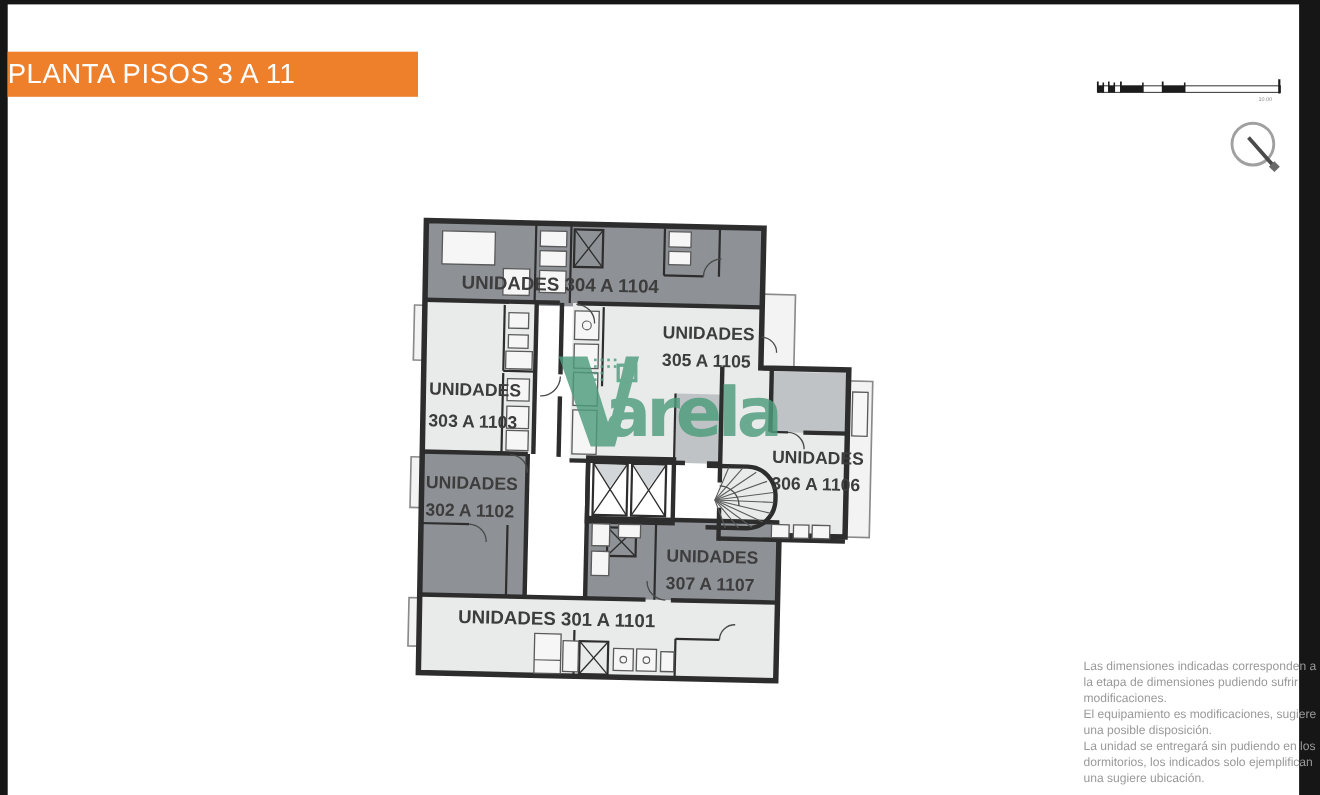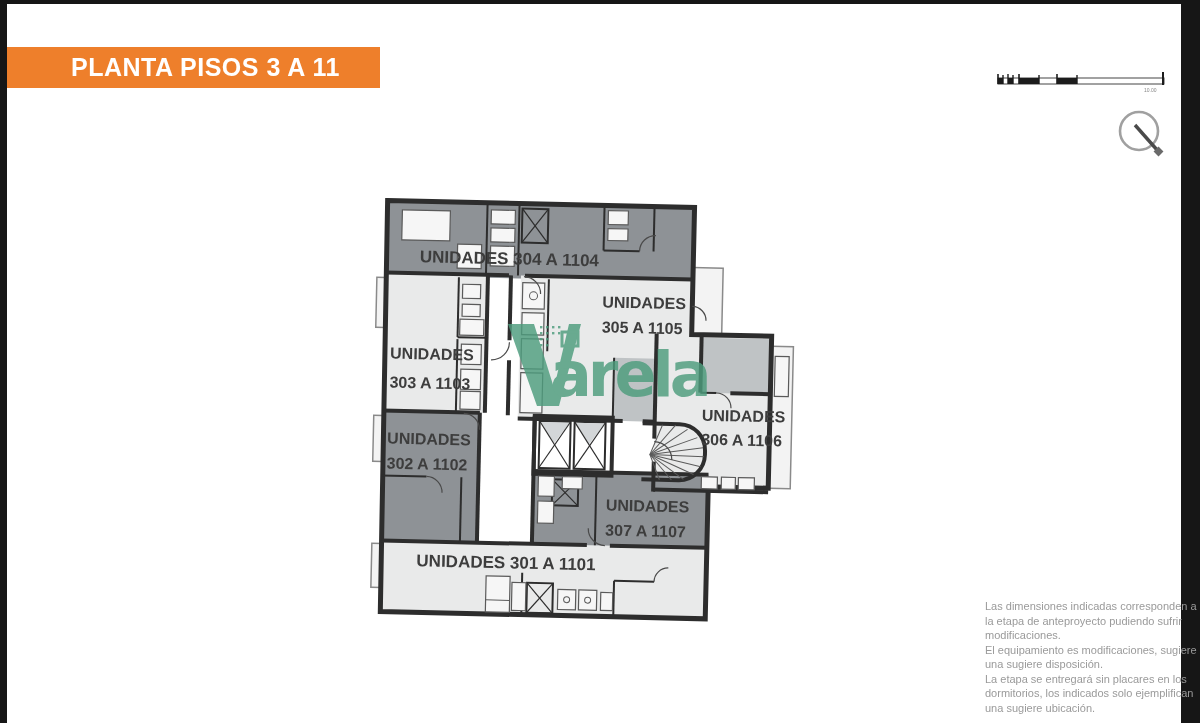--- a/index.html
+++ b/index.html
@@ -8,22 +8,22 @@
     position:relative; width:1200px; height:723px; background:#ffffff;
     overflow:hidden; font-family:"Liberation Sans", sans-serif;
   }
   .frame { position:absolute; background:#161616; }
   #frame-left  { left:0; top:0; width:7px; height:723px; }
   #frame-top   { left:0; top:0; width:1200px; height:4px; }
   #frame-right { left:1181px; top:0; width:19px; height:723px; }
 
   #title-banner {
     position:absolute; left:7px; top:47px; width:373px; height:41px;
-    background:#ee7f2b; color:#ffffff; font-weight:bold; font-size:25px;
-    line-height:41px; padding-left:64px; letter-spacing:0.5px;
+    background:#ee7f2b; color:#ffffff; font-weight:normal; font-size:25px;
+    line-height:41px; letter-spacing:0.5px;
   }
 
   #scalebar-svg { position:absolute; left:996px; top:66px; }
   #compass-svg  { position:absolute; left:1110px; top:104px; }
 
   #plan-svg { position:absolute; left:368px; top:192px; }
   .wall  { stroke:#2d2d2d; fill:none; }
   .w5 { stroke-width:5px; } .w4 { stroke-width:4px; }
   .w2 { stroke-width:2px; } .w1 { stroke-width:1.2px; }
   .fill-dark  { fill:#8e9296; } .fill-light { fill:#e9eaea; }
@@ -270,22 +270,22 @@
         <rect x="42" y="28" width="2.4" height="2.4"></rect>
           <rect x="48" y="28" width="2.4" height="2.4"></rect>
       </g>
       <rect x="64" y="16" width="16" height="14" fill="none" stroke="#4d9c7d" stroke-width="3"></rect>
       <text x="52" y="80" font-size="62">arela</text>
     </g>
   </svg>
 
   <div id="notes">
       <div class="note-line">Las dimensiones indicadas corresponden a</div>
-      <div class="note-line">la etapa de anteproyecto pudiendo sufrir</div>
+      <div class="note-line">la etapa de dimensiones pudiendo sufrir</div>
       <div class="note-line">modificaciones.</div>
       <div class="note-line">El equipamiento es modificaciones, sugiere</div>
-      <div class="note-line">una sugiere disposición.</div>
-      <div class="note-line">La etapa se entregará sin placares en los</div>
+      <div class="note-line">una posible disposición.</div>
+      <div class="note-line">La unidad se entregará sin pudiendo en los</div>
       <div class="note-line">dormitorios, los indicados solo ejemplifican</div>
       <div class="note-line">una sugiere ubicación.</div>
     </div>
 
 </div>
 
 </body></html>

